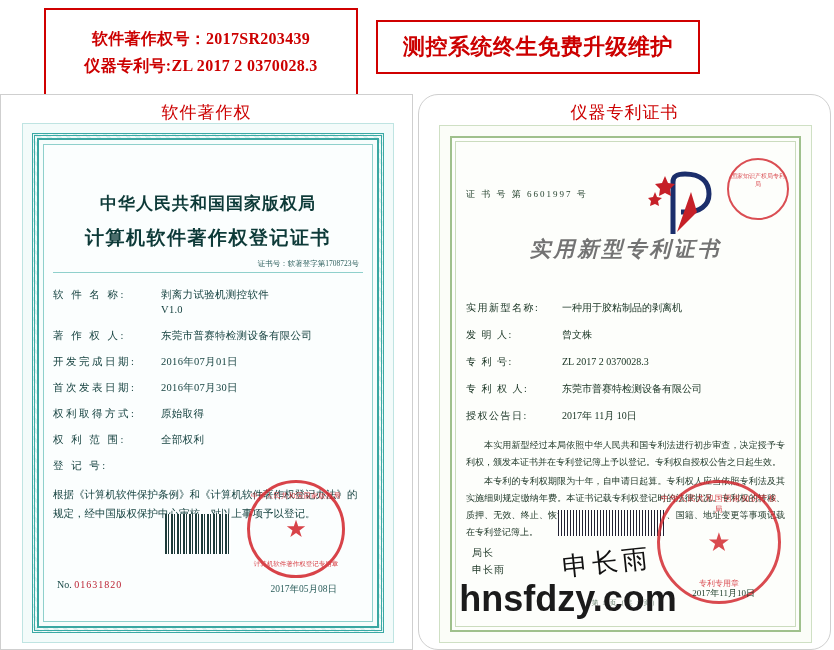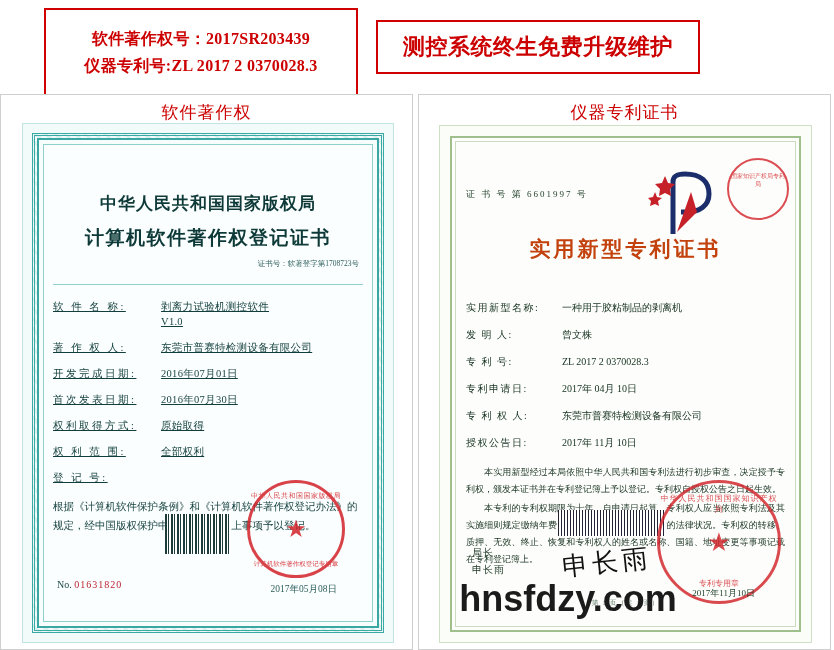--- a/index.html
+++ b/index.html
@@ -64,21 +64,21 @@
     position: absolute;
     top: 94px;
     width: 413px;
     height: 556px;
     border: 1px solid #cfcfcf;
     box-sizing: border-box;
     background: #fff;
     overflow: hidden;
   }
   .panel-left { left: 0; }
-  .panel-right { left: 418px; }
+  .panel-right { left: 418px; border-radius: 20px; }
 
   .panel-caption {
     position: absolute;
     top: 6px;
     left: 0; right: 0;
     text-align: center;
     color: #cc0000;
     font-weight: normal;
     font-size: 17px;
     letter-spacing: 1px;
@@ -134,32 +134,31 @@
     margin-top: 10px;
     letter-spacing: 1.5px;
   }
   .soft-certno {
     text-align: right;
     font-size: 7.5px;
     color: #2d5f5d;
     margin-top: 8px;
     padding-right: 4px;
     border-bottom: 1px solid #8fd0cc;
-    padding-bottom: 15px;
+    padding-bottom: 3px;
   }
   .soft-rows {
     margin-top: 14px;
     font-size: 10.5px;
     color: #123f3d;
   }
   .soft-row {
     display: flex;
     margin-bottom: 11px;
     line-height: 15px;
-    text-decoration: underline;
   }
   .soft-row .lbl {
     width: 108px;
     flex: 0 0 108px;
     letter-spacing: 2.5px;
   }
   .soft-row .val {
     flex: 1;
     letter-spacing: 0.3px;
   }
@@ -275,21 +274,22 @@
     padding-top: 12px;
     box-sizing: border-box;
     opacity: .8;
   }
   .pat-title {
     text-align: center;
     font-size: 21px;
     font-weight: bold;
     letter-spacing: 3px;
     margin-top: 34px;
-    color: #c2410c;
+    color: #737373;
+    font-style: italic;
   }
   .pat-rows {
     margin-top: 38px;
     font-size: 10px;
     color: #14301f;
   }
   .pat-row {
     display: flex;
     margin-bottom: 13px;
     line-height: 14px;
@@ -518,24 +518,20 @@
         </div>
         <div class="pat-row">
           <div class="lbl">发 明 人:</div>
           <div class="val">曾文株</div>
         </div>
         <div class="pat-row">
           <div class="lbl">专 利 号:</div>
           <div class="val">ZL 2017 2 0370028.3</div>
         </div>
         <div class="pat-row">
-          <div class="lbl">专利申请日:</div>
-          <div class="val">2017年 04月 10日</div>
-        </div>
-        <div class="pat-row">
           <div class="lbl">专 利 权 人:</div>
           <div class="val">东莞市普赛特检测设备有限公司</div>
         </div>
         <div class="pat-row">
           <div class="lbl">授权公告日:</div>
           <div class="val">2017年 11月 10日</div>
         </div>
 
       </div>
 

